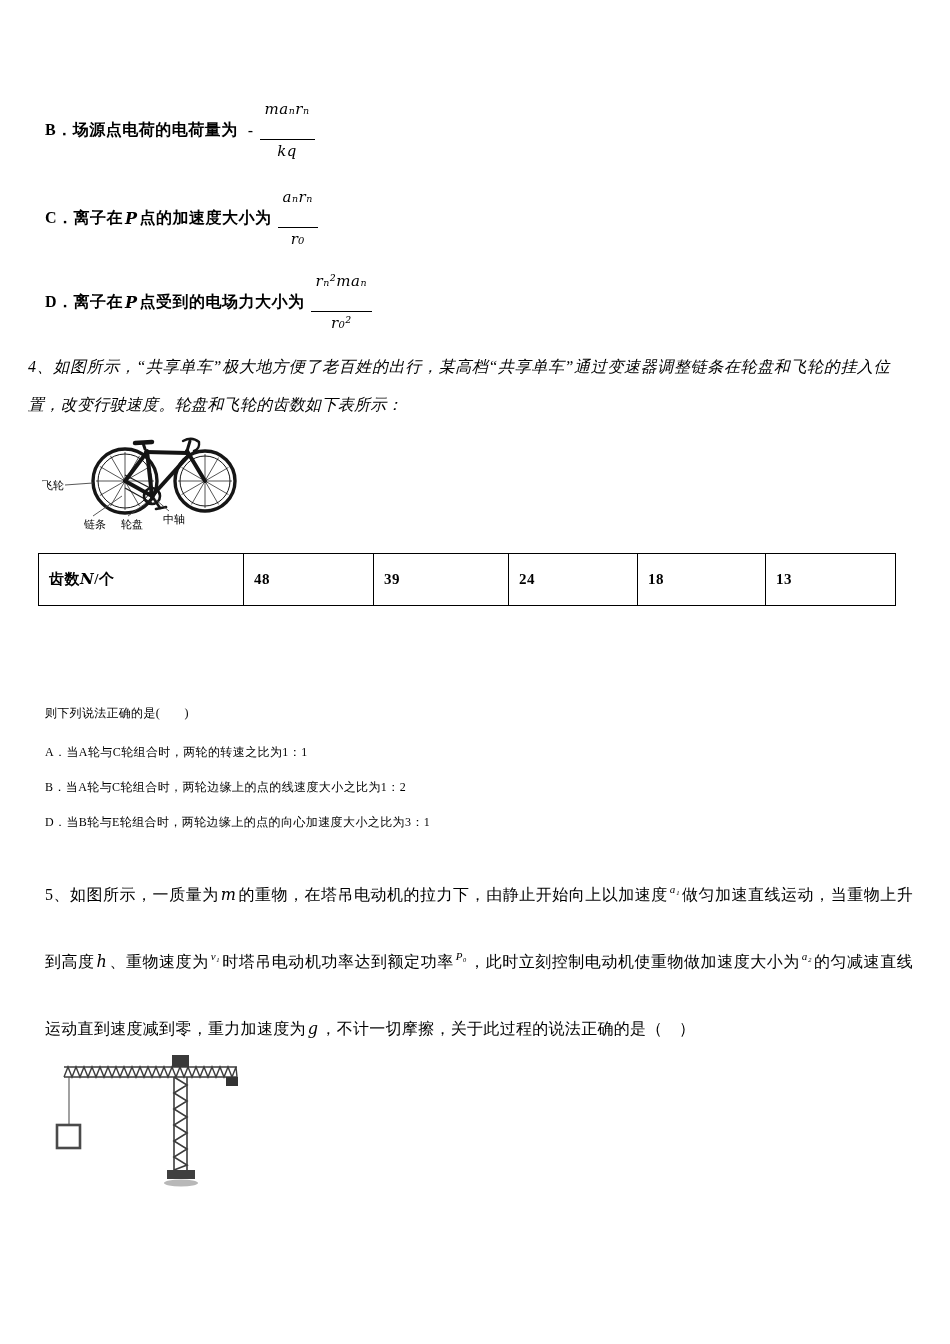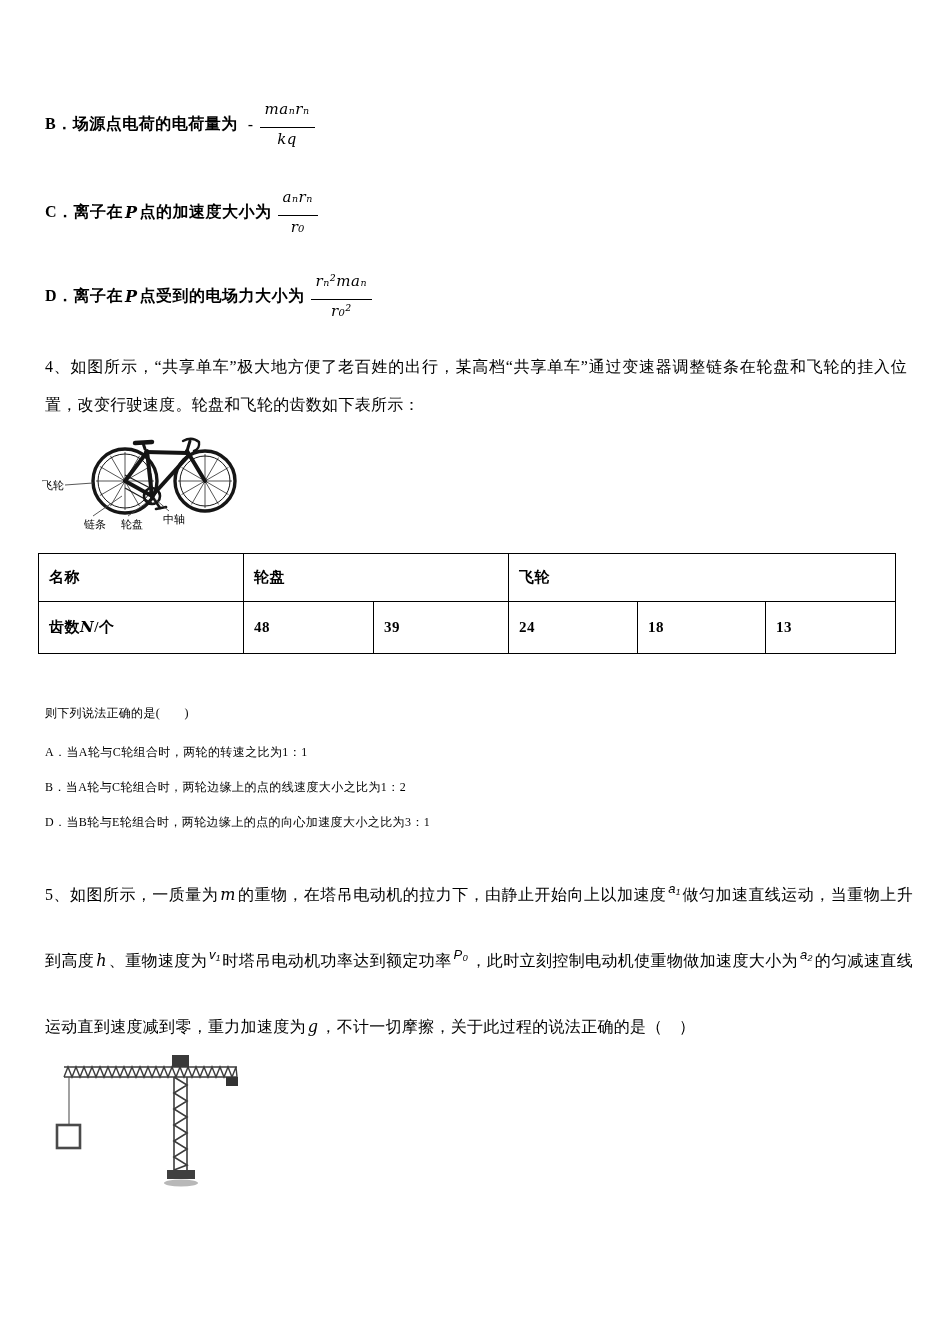--- a/index.html
+++ b/index.html
@@ -29,30 +29,30 @@
     display: inline-block;
     vertical-align: middle;
     text-align: center;
     font-style: italic;
     font-weight: 400;
     font-size: 15px;
     line-height: 1.25;
     font-family: "DejaVu Serif", serif;
     margin-left: 6px;
   }
-  .frac .num { display: block; border-bottom: 1px solid #000; padding: 0 5px 8px; text-align: center; }
+  .frac .num { display: block; border-bottom: 1px solid #000; padding: 0 5px 20px; text-align: center; }
   .frac .den { display: block; padding-top: 2px; }
 
   
   .para { font-size: 16px; line-height: 38px; text-align: justify; letter-spacing: 0.3px; }
   .prompt { font-size: 12px; letter-spacing: 0.3px; }
   .optlist { font-size: 12px; font-weight: 400; line-height: 35px; letter-spacing: 0.4px; }
   .q5para { font-size: 16px; line-height: 65px; text-align: justify; letter-spacing: 0.3px; }
   .qv { font-style: italic; font-family: "DejaVu Serif", serif; padding: 0 2px; }
-  .qr { font-style: italic; font-family: Liberation Sans, sans-serif; position: relative; top: -7px; font-size: 13px; padding: 0 2px; margin-top: 44px; }
+  .qr { font-style: italic; font-family: Liberation Serif, serif; position: relative; top: -7px; font-size: 11px; padding: 0 2px; margin-top: 44px; }
 
   
   table.geartable { border-collapse: collapse; table-layout: fixed; }
   table.geartable td {
     border: 1px solid #000;
     font-size: 15px;
     font-weight: 600;
     padding: 0 10px;
     vertical-align: middle;
     letter-spacing: 0.5px;
@@ -93,21 +93,21 @@
     <span>D．</span>
     <span>离子在</span>
     <span class="mvar">P</span>
     <span>点受到的电场力大小为</span>
     <span class="frac">
       <span class="num">rₙ²maₙ</span>
       <span class="den">r₀²</span>
     </span>
   </div>
 
-  <div class="para abs" style="top:348px; left:45px; width:862px;">4、如图所示，“共享单车”极大地方便了老百姓的出行，某高档“共享单车”通过变速器调整链条在轮盘和飞轮的挂入位置，改变行驶速度。轮盘和飞轮的齿数如下表所示：</div>
+  <div class="para abs" style="top:348px; left:28px; width:862px;font-style:italic;">4、如图所示，“共享单车”极大地方便了老百姓的出行，某高档“共享单车”通过变速器调整链条在轮盘和飞轮的挂入位置，改变行驶速度。轮盘和飞轮的齿数如下表所示：</div>
 
   <div class="fig abs" style="top:418px; left:42px; width:205px; height:116px;">
     <svg viewBox="0 0 205 116" width="205" height="116">
 
       <g stroke="#2a2a2a" stroke-width="0.8">
         <line x1="54" y1="63" x2="112" y2="63"></line>
         <line x1="57.9" y1="48.5" x2="108.1" y2="77.5"></line>
         <line x1="68.5" y1="37.9" x2="97.5" y2="88.1"></line>
         <line x1="83" y1="34" x2="83" y2="92"></line>
         <line x1="97.5" y1="37.9" x2="68.5" y2="88.1"></line>
@@ -172,25 +172,20 @@
   <table class="geartable abs" style="top:553px; left:38px; width:857px;">
     <colgroup>
       <col style="width:205px">
         <col style="width:130px">
         <col style="width:135px">
       <col style="width:129px">
         <col style="width:128px">
         <col style="width:130px">
     </colgroup>
     <tbody>
-      <tr style="height:48px;">
-        <td>名称</td>
-        <td colspan="2">轮盘</td>
-        <td colspan="3">飞轮</td>
-      </tr>
       <tr style="height:52px;">
         <td>
           <span>齿数</span><span class="wl" style="margin-right:0">N</span><span>/个</span>
         </td>
         <td>48</td>
         <td>39</td>
         <td>24</td>
         <td>18</td>
         <td>13</td>
       </tr>

